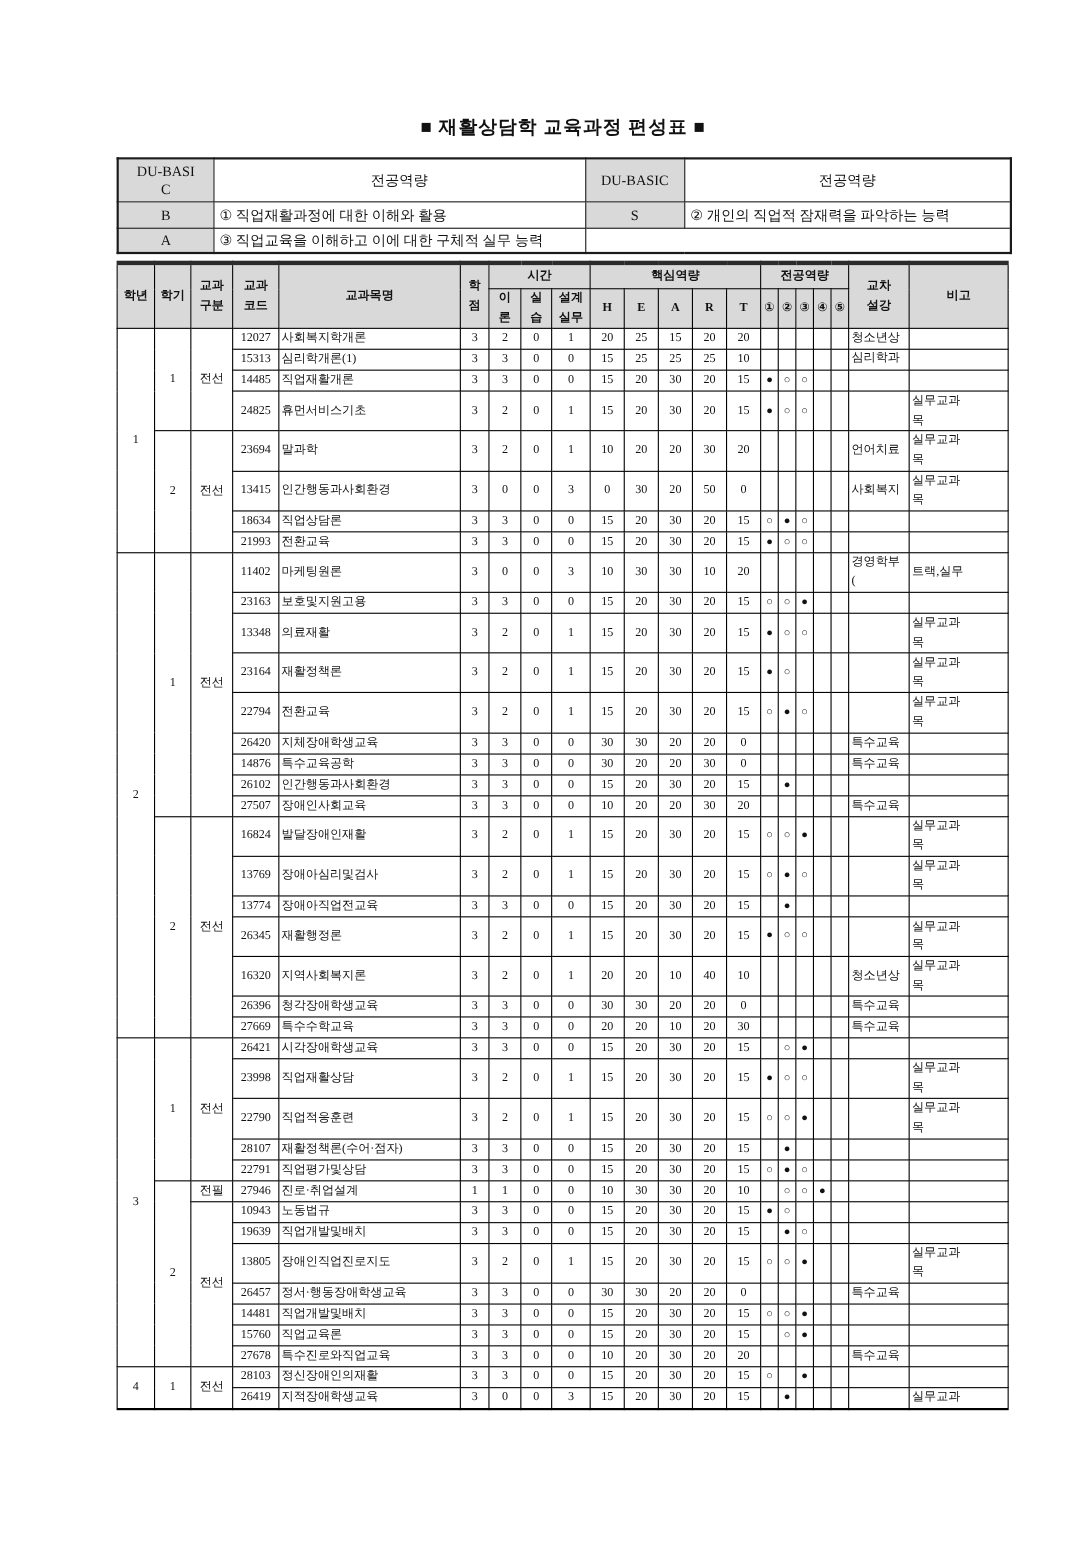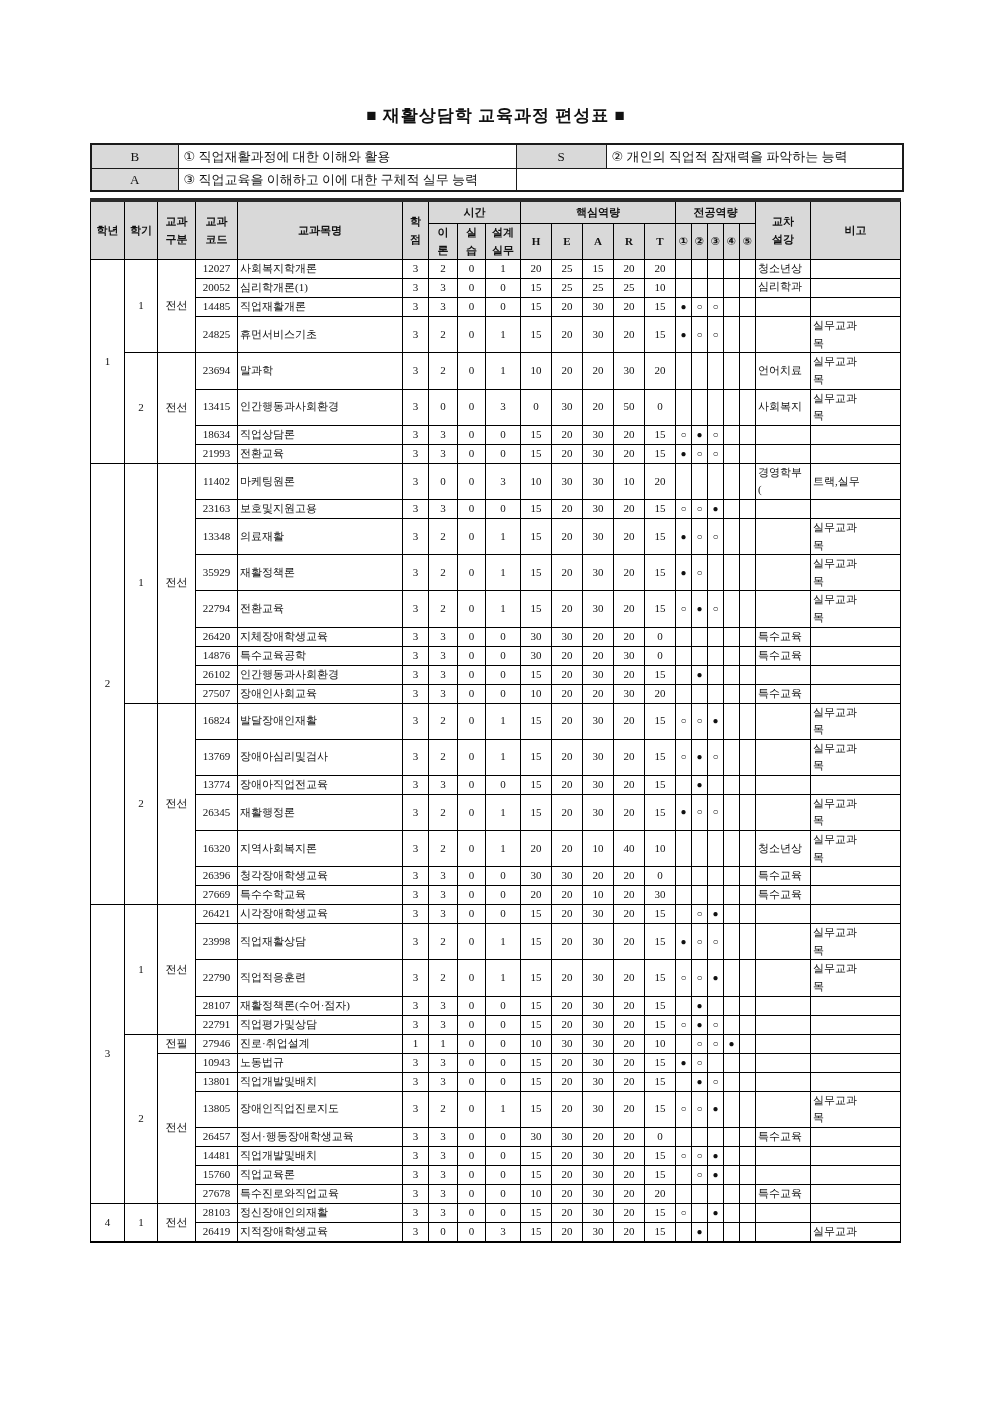--- a/index.html
+++ b/index.html
@@ -1,21 +1,21 @@
 <!DOCTYPE html>
 <html><head>
 <meta charset="utf-8">
 <style>
   html,body { margin:0; padding:0; background:#ffffff; }
   body {
     width:992px; height:1403px;
     font-family:"Liberation Serif","DejaVu Serif","DejaVu Sans",serif;
     color:#111;
   }
-  .page { width:992px; height:1403px; box-sizing:border-box; padding-top:104px; }
+  .page { width:992px; height:1403px; box-sizing:border-box; padding-top:104px;padding-left:16px; }
   .content { width:812px; margin:0 90px; }
   .title {
     font-size:17px; font-weight:bold; text-align:center;
     margin:0 0 16px 0; letter-spacing:1px;
   }
   table { border-collapse:collapse; table-layout:fixed; }
   
   .legend { width:812px; border:2px solid #1a1a1a; margin-bottom:6px; }
   .legend td {
     border:1px solid #1a1a1a; font-size:13px; padding:1px 5px;
@@ -55,20 +55,26 @@
     <h1 class="title">■ 재활상담학 교육과정 편성표 ■</h1>
 
     <table class="legend">
       <colgroup>
         <col style="width:87px">
           <col style="width:338px">
           <col style="width:90px">
           <col style="width:297px">
       </colgroup>
       <tbody>
+          <tr class="r1">
+        <td class="g c"><span class="dubasic-wrap">DU-BASIC</span></td>
+        <td class="c">전공역량</td>
+        <td class="g c">DU-BASIC</td>
+        <td class="c">전공역량</td>
+      </tr>
       <tr class="r2">
         <td class="g c">B</td>
         <td>① 직업재활과정에 대한 이해와 활용</td>
         <td class="g c">S</td>
         <td>② 개인의 직업적 잠재력을 파악하는 능력</td>
       </tr>
       <tr class="r3">
         <td class="g c">A</td>
         <td>③ 직업교육을 이해하고 이에 대한 구체적 실무 능력</td>
         <td class="noborder" colspan="2"></td>
@@ -155,21 +161,21 @@
             <td class="c">20</td>
             <td class="c maj"></td>
             <td class="c maj"></td>
             <td class="c maj"></td>
             <td class="c maj"></td>
             <td class="c maj"></td>
             <td class="l pre" style="white-space: pre-line;">청소년상</td>
             <td class="l pre" style="white-space: pre-line;"></td>
           </tr>
           <tr>
-            <td class="c">20052</td>
+            <td class="c">15313</td>
             <td class="l">심리학개론(1)</td>
             <td class="c">3</td>
             <td class="c">3</td>
             <td class="c">0</td>
             <td class="c">0</td>
             <td class="c">15</td>
             <td class="c">25</td>
             <td class="c">25</td>
             <td class="c">25</td>
             <td class="c">10</td>
@@ -365,21 +371,21 @@
             <td class="c maj">●</td>
             <td class="c maj">○</td>
             <td class="c maj">○</td>
             <td class="c maj"></td>
             <td class="c maj"></td>
             <td class="l pre" style="white-space: pre-line;"></td>
             <td class="l pre" style="white-space: pre-line;">실무교과
 목</td>
           </tr>
           <tr>
-            <td class="c">35929</td>
+            <td class="c">23164</td>
             <td class="l">재활정책론</td>
             <td class="c">3</td>
             <td class="c">2</td>
             <td class="c">0</td>
             <td class="c">1</td>
             <td class="c">15</td>
             <td class="c">20</td>
             <td class="c">30</td>
             <td class="c">20</td>
             <td class="c">15</td>
@@ -781,21 +787,21 @@
             <td class="c">15</td>
             <td class="c maj">●</td>
             <td class="c maj">○</td>
             <td class="c maj"></td>
             <td class="c maj"></td>
             <td class="c maj"></td>
             <td class="l pre" style="white-space: pre-line;"></td>
             <td class="l pre" style="white-space: pre-line;"></td>
           </tr>
           <tr>
-            <td class="c">13801</td>
+            <td class="c">19639</td>
             <td class="l">직업개발및배치</td>
             <td class="c">3</td>
             <td class="c">3</td>
             <td class="c">0</td>
             <td class="c">0</td>
             <td class="c">15</td>
             <td class="c">20</td>
             <td class="c">30</td>
             <td class="c">20</td>
             <td class="c">15</td>

